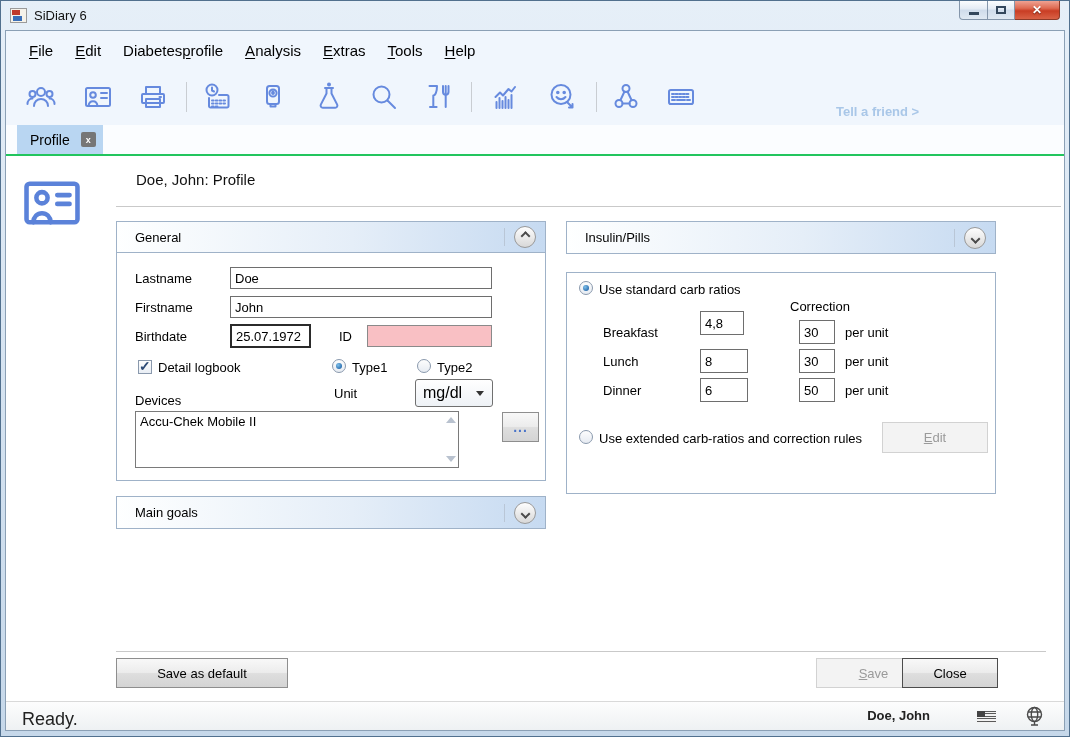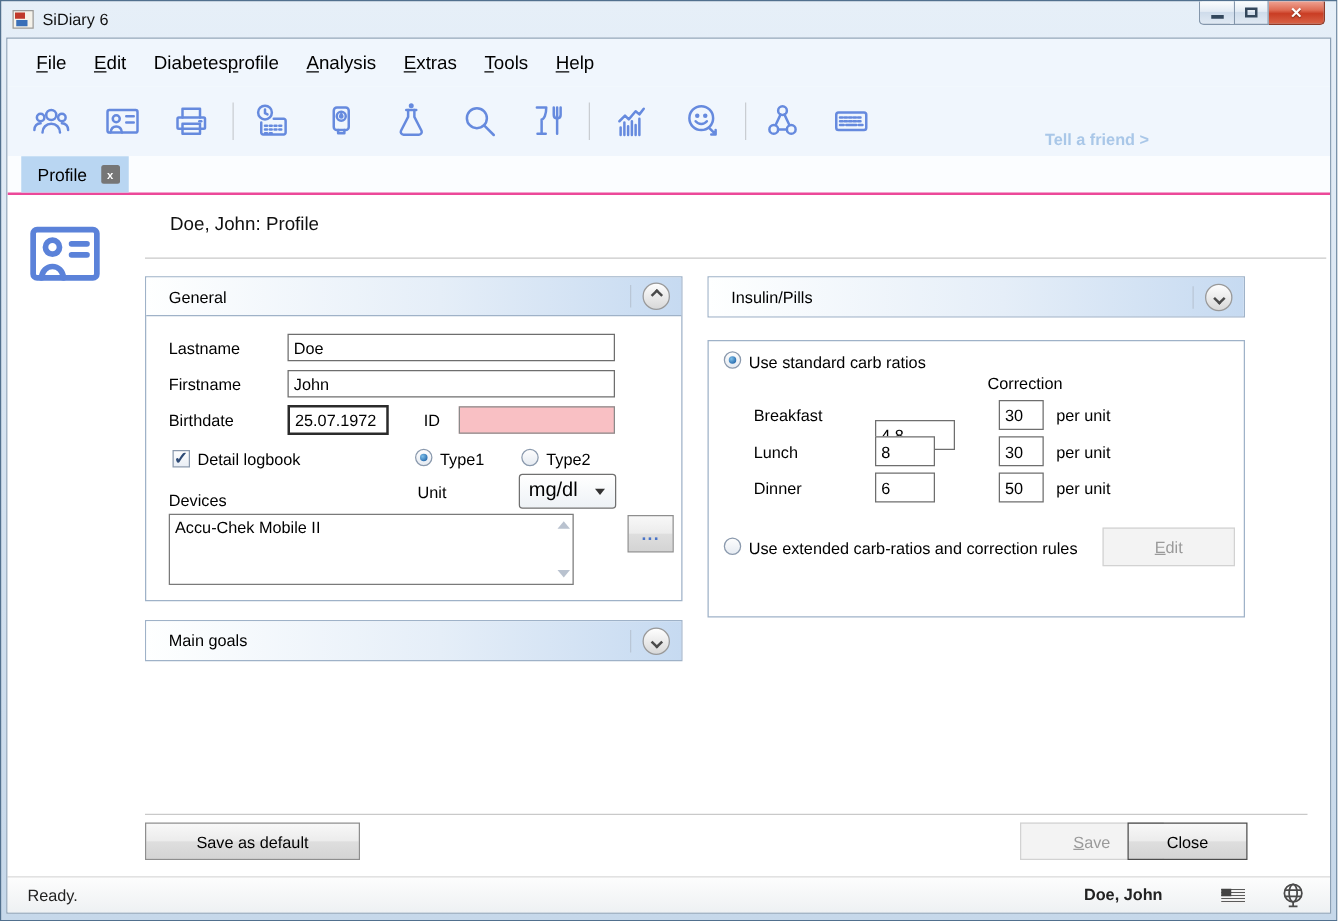--- a/index.html
+++ b/index.html
@@ -32,21 +32,21 @@
   .menubar { position:absolute; top:0; left:0; right:0; height:38px;
     background:#f0f6fd; display:flex; align-items:center; padding-left:12px; font-size:15px; color:#000; }
   .menu-item { padding:7px 11px; }
   .menu-item u { text-underline-offset:2px; }
   .toolbar { position:absolute; top:38px; left:0; right:0; height:56px; background:#f0f6fd; }
   .tbtn { position:absolute; top:11px; width:34px; height:34px; display:flex; align-items:center; justify-content:center; }
   .tbtn svg { stroke:#668ade; fill:none; stroke-width:2; stroke-linecap:round; stroke-linejoin:round; }
   .tsep { position:absolute; top:13px; width:1px; height:30px; background:#c9cdd2; }
   .tellafriend { position:absolute; top:35px; font-size:13px; font-weight:bold; color:#a9c7e8; }
   .tabstrip { position:absolute; top:94px; left:0; right:0; height:31px;
-    background:#fbfdff; border-bottom:2px solid #ec4899; }
+    background:#fbfdff; border-bottom:2px solid #22c55e; }
   .tab { position:absolute; left:11px; top:0; width:86px; height:29px; background:#b9d6f2;
     display:flex; align-items:center; padding-left:13px; font-size:14px; color:#000; }
   .tab-close { width:15px; height:15px; margin-left:11px; background:#767676; color:#fff;
     font-size:9px; font-weight:bold; display:flex; align-items:center; justify-content:center; border-radius:2px; }
   .content { position:absolute; top:125px; left:0; right:0; bottom:29px; background:#fff; }
   .bigicon { position:absolute; left:17px; top:22px; }
   .bigicon svg { stroke:#5b82d9; fill:none; stroke-width:2.6; stroke-linecap:round; stroke-linejoin:round; }
   .pageheading { position:absolute; left:130px; top:15px; font-size:15px; color:#111; }
   .hline { position:absolute; height:1px; background:#c9c9c9; }
   
@@ -90,21 +90,21 @@
   .scr-dn { bottom:5px; border-top:6px solid #b9c2cf; }
   .btn { position:absolute; border:1px solid #8e8e8e; color:#000;
     background:linear-gradient(#f8f8f8,#ececec 48%,#dedede 52%,#d4d4d4);
     font-size:13px; display:flex; align-items:center; justify-content:center; }
   .btn.dark { border-color:#4c4c4c; }
   .btn.disabled { border-color:#d2d2d2; background:#f3f3f3; color:#9a9a9a; }
   .dotsbtn { color:#4a74c8; font-weight:bold; font-size:14px; letter-spacing:1px; }
   
   .statusbar { position:absolute; left:0; right:0; bottom:0; height:29px;
     background:linear-gradient(#fdfdfd,#eef1f3); border-top:1px solid #d9d9d9; }
-  .status-text { position:absolute; left:16px; top:7px; font-size:13px; color:#222; }
+  .status-text { position:absolute; left:16px; top:7px; font-size:18px; color:#222; }
   .status-user { position:absolute; right:134px; top:6px; font-size:13px; font-weight:bold; color:#222; }
   .flagicon { position:absolute; right:68px; top:9px; width:19px; height:12px;
     background:repeating-linear-gradient(#5a5a5a 0 1px,#f2f2f2 1px 2.4px); position:absolute; }
   .flagicon::before { content:""; position:absolute; left:0; top:0; width:8px; height:6px; background:#444; }
   .globeicon { position:absolute; right:20px; top:4px; }
   .globeicon svg { stroke:#4a4a4a; fill:none; stroke-width:1.4; }
 </style>
 </head>
 <body>
 
@@ -317,21 +317,21 @@
         </div>
       </div>
 
       <div class="panel expanded" style="left:560px; top:116px; width:430px; height:222px;">
         <div class="panel-body" style="height:189px;">
           <span class="radio" style="left:12px; top:8px;" data-checked="true"></span>
           <div class="rlabel" style="left:32px; top:9px;">Use standard carb ratios</div>
           <div class="flabel" style="left:223px; top:26px;">Correction</div>
 
           <div class="flabel" style="left:36px; top:52px;">Breakfast</div>
-          <input class="txt" style="left: 133px; top: 63px; width: 64px; height: 24px;" value="4,8">
+          <input class="txt" style="left: 133px; top: 38px; width: 44px; height: 24px;" value="4,8">
           <input class="txt" style="left: 232px; top: 47px; width: 36px; height: 24px;" value="30">
           <div class="flabel" style="left:278px; top:52px;">per unit</div>
 
           <div class="flabel" style="left:36px; top:81px;">Lunch</div>
           <input class="txt" style="left: 133px; top: 76px; width: 48px; height: 24px;" value="8">
           <input class="txt" style="left: 232px; top: 76px; width: 36px; height: 24px;" value="30">
           <div class="flabel" style="left:278px; top:81px;">per unit</div>
 
           <div class="flabel" style="left:36px; top:110px;">Dinner</div>
           <input class="txt" style="left: 133px; top: 105px; width: 48px; height: 24px;" value="6">

